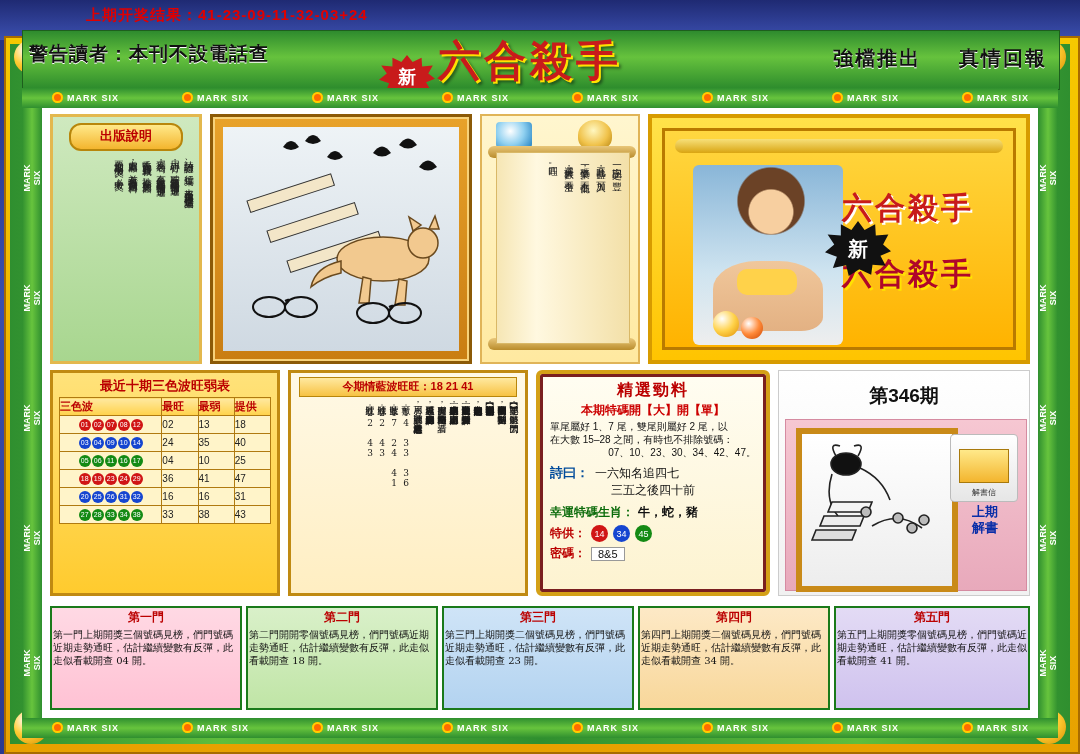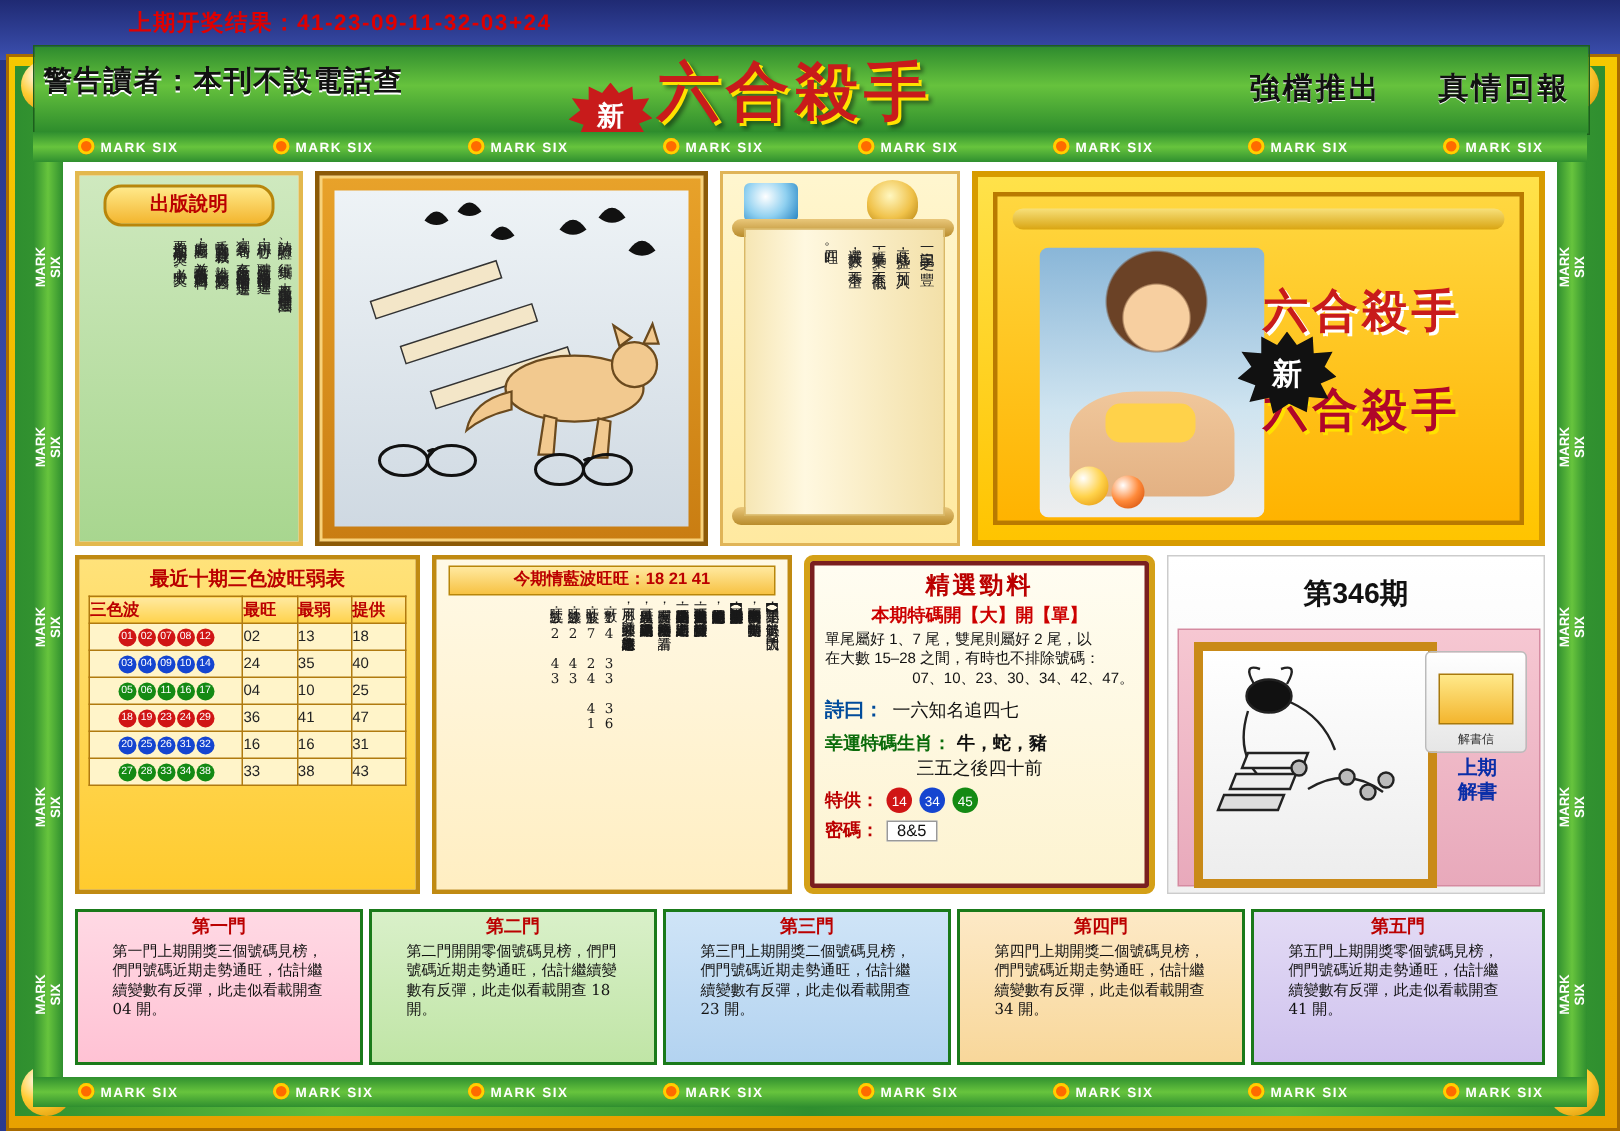--- a/index.html
+++ b/index.html
@@ -154,21 +154,21 @@
      background:linear-gradient(180deg,#fff,#e6e6e6);border:1px solid #bbb;border-radius:4px;}
   .mailico{position:absolute;left:8px;top:14px;width:48px;height:32px;
      background:linear-gradient(180deg,#ffe98a,#f3b52e);border:1px solid #a8790c;}
   .mail-label{position:absolute;right:6px;top:84px;width:70px;text-align:center;
      font-size:13px;font-weight:bold;color:#0a2ea8;line-height:16px;}
 
   
   .gate{position:absolute;top:498px;height:104px;box-sizing:border-box;border:2px solid #1a7a1a;}
   .gate .gtitle{height:18px;text-align:center;font-size:12px;font-weight:bold;
      color:#b00;line-height:18px;}
-  .gate .gtext{padding:2px 23px;font-size:10px;line-height:13px;color:#111;
+  .gate .gtext{padding:2px 1px;font-size:10px;line-height:13px;color:#111;
      font-family:"DejaVu Serif",serif;}
   #g1{left:8px;width:192px;background:linear-gradient(180deg,#ffd9e4,#ffc2d4);}
   #g2{left:204px;width:192px;background:linear-gradient(180deg,#d9f0c9,#c0e5a6);}
   #g3{left:400px;width:192px;background:linear-gradient(180deg,#cfe4f7,#b3d3f0);}
   #g4{left:596px;width:192px;background:linear-gradient(180deg,#fde9c6,#f8d79a);}
   #g5{left:792px;width:196px;background:linear-gradient(180deg,#e3dbf5,#cfc2ee);}
 
   .corner{position:absolute;width:34px;height:34px;border-radius:50%;
      background:radial-gradient(circle at 35% 30%,#fff,#ffcc33 45%,#d98f00);}
   .nodot{position:absolute;width:16px;height:16px;border-radius:50%;
@@ -504,25 +504,25 @@
       <div class="ttl">精選勁料</div>
       <div style="padding:2px 10px 0;">
         <div class="tipline tipstrong" style="font-size:12px;">本期特碼開【大】開【單】</div>
         <div class="tipline" style="margin-top:3px;text-align:left;">單尾屬好 1、7 尾，雙尾則屬好 2 尾，以</div>
         <div class="tipline" style="text-align:left;">在大數 15–28 之間，有時也不排除號碼：</div>
         <div class="tipline" style="text-align:right;">07、10、23、30、34、42、47。</div>
         <div style="display:flex;align-items:center;gap:6px;margin-top:5px;">
           <span style="font-size:13px;font-weight:bold;color:#004b9b;">詩曰：</span>
           <span style="font-size:12px;color:#111;">一六知名追四七</span>
         </div>
+        <div style="text-align:center;font-size:12px;color:#111;">三五之後四十前</div>
         <div style="display:flex;align-items:center;gap:4px;margin-top:5px;">
           <span style="font-size:12px;font-weight:bold;color:#0a6b0a;">幸運特碼生肖：</span>
           <span style="font-size:12px;color:#111;font-weight:bold;">牛，蛇，豬</span>
         </div>
-        <div style="text-align:center;font-size:12px;color:#111;">三五之後四十前</div>
         <div style="display:flex;align-items:center;gap:5px;margin-top:4px;">
           <span style="font-size:12px;font-weight:bold;color:#b00;">特供：</span>
           <span class="nb r" style="width:17px;height:17px;font-size:9px;">14</span>
           <span class="nb b" style="width:17px;height:17px;font-size:9px;">34</span>
           <span class="nb g" style="width:17px;height:17px;font-size:9px;">45</span>
         </div>
         <div style="display:flex;align-items:center;gap:5px;margin-top:3px;">
           <span style="font-size:12px;font-weight:bold;color:#b00;">密碼：</span>
           <span style="font-size:11px;color:#111;border:1px solid #999;background:#fff;padding:0 6px;">8&amp;5</span>
         </div>

